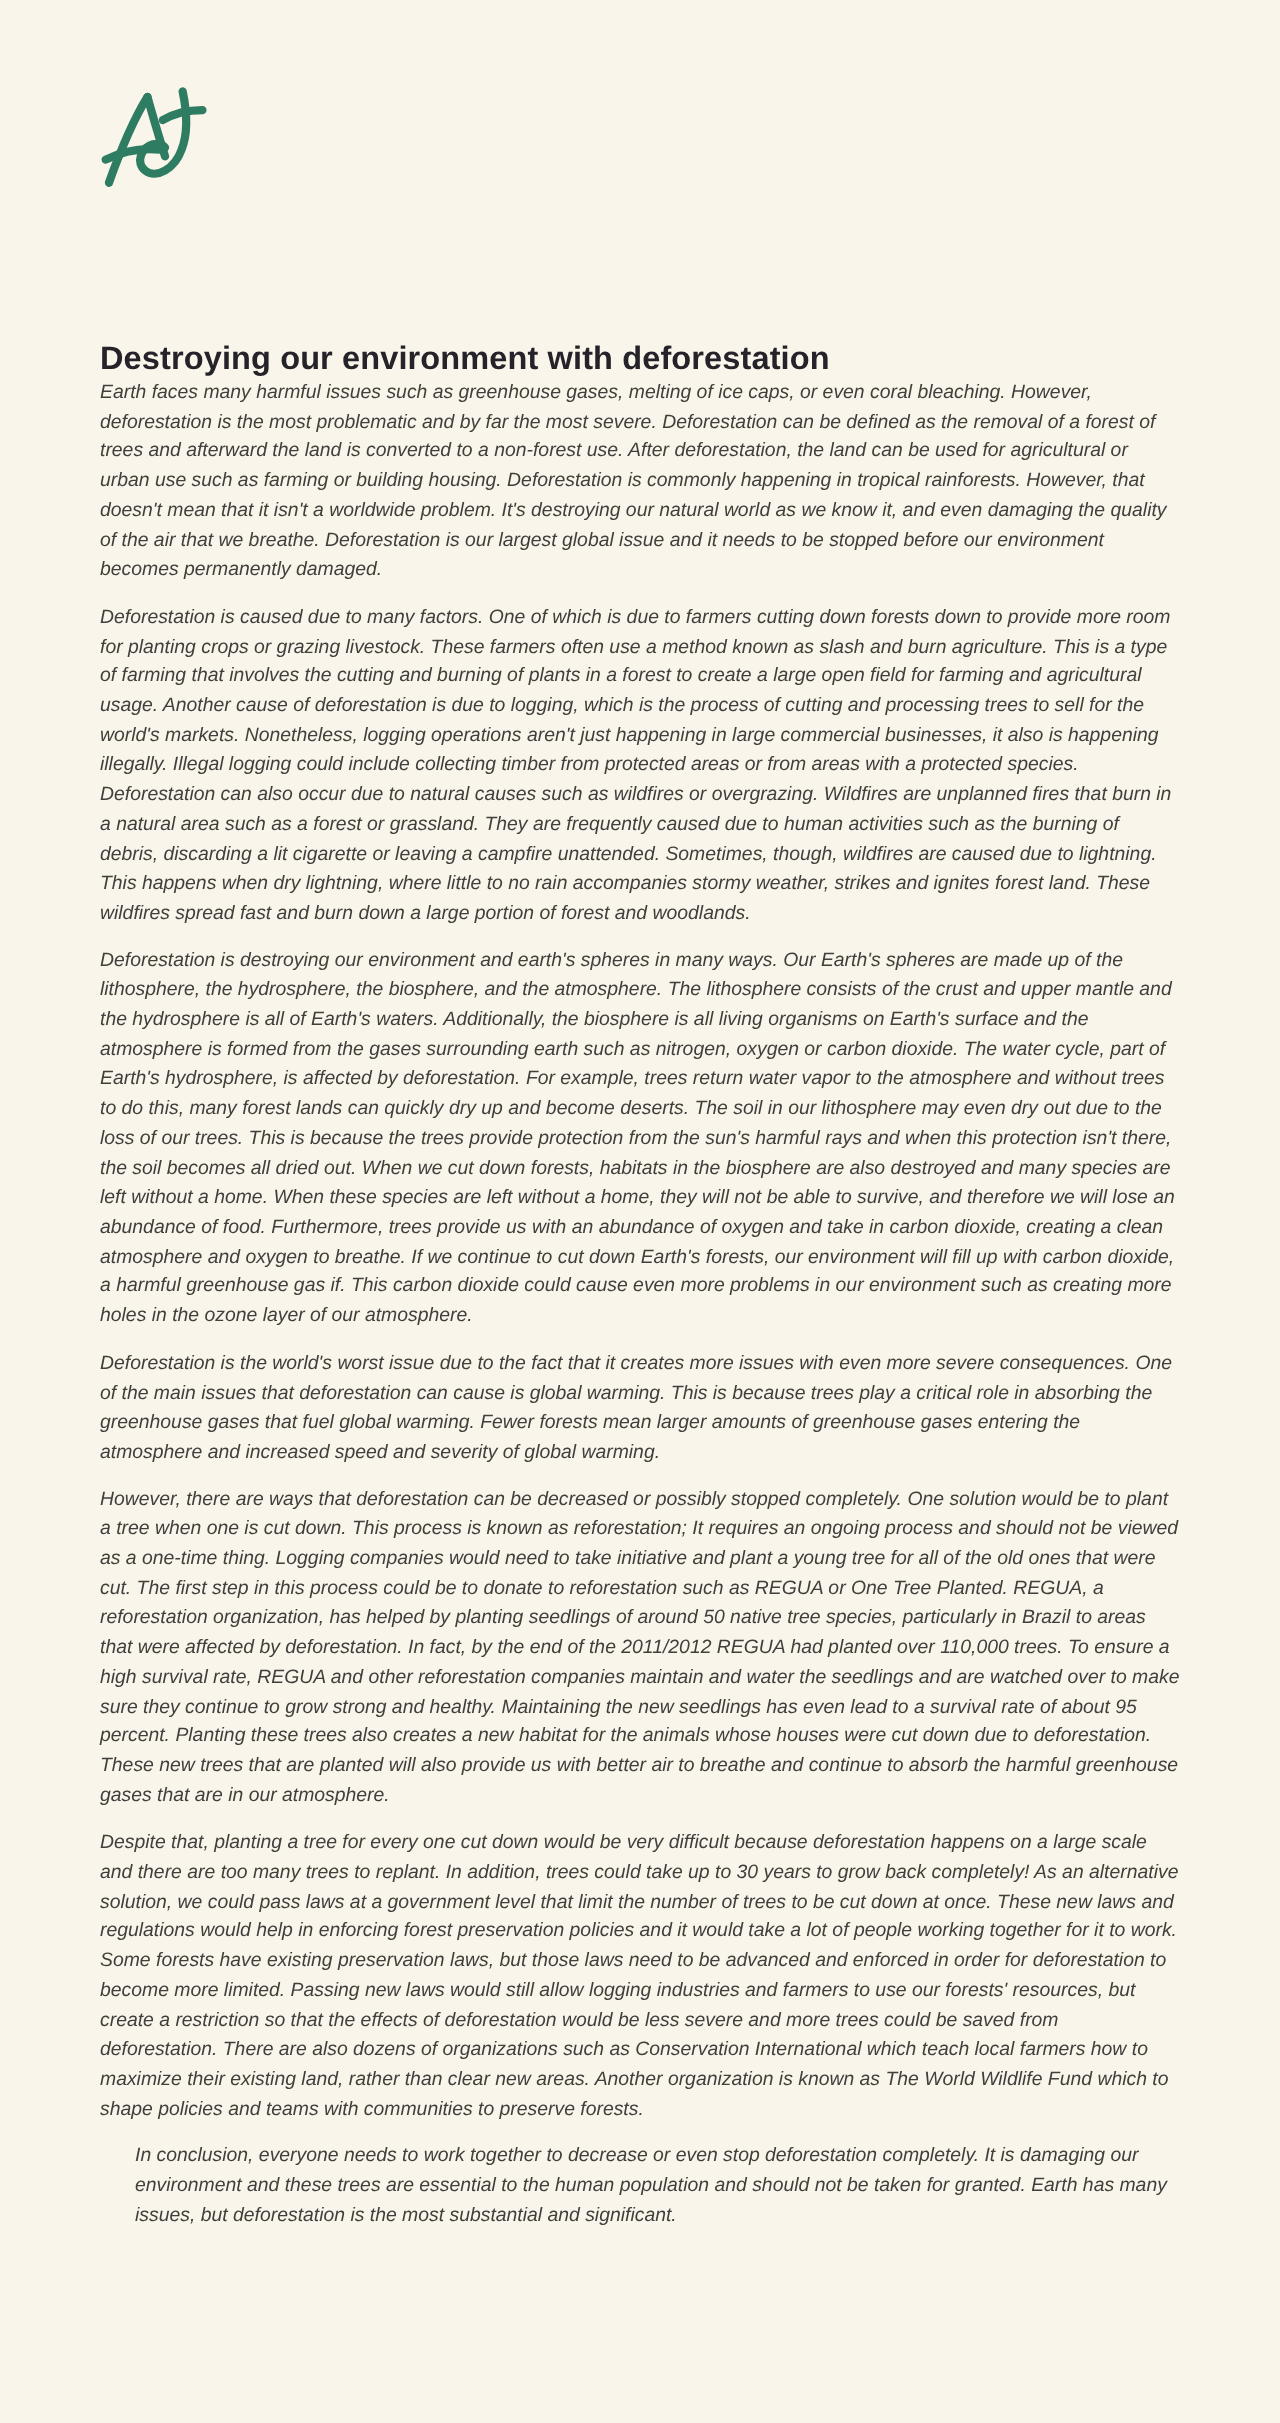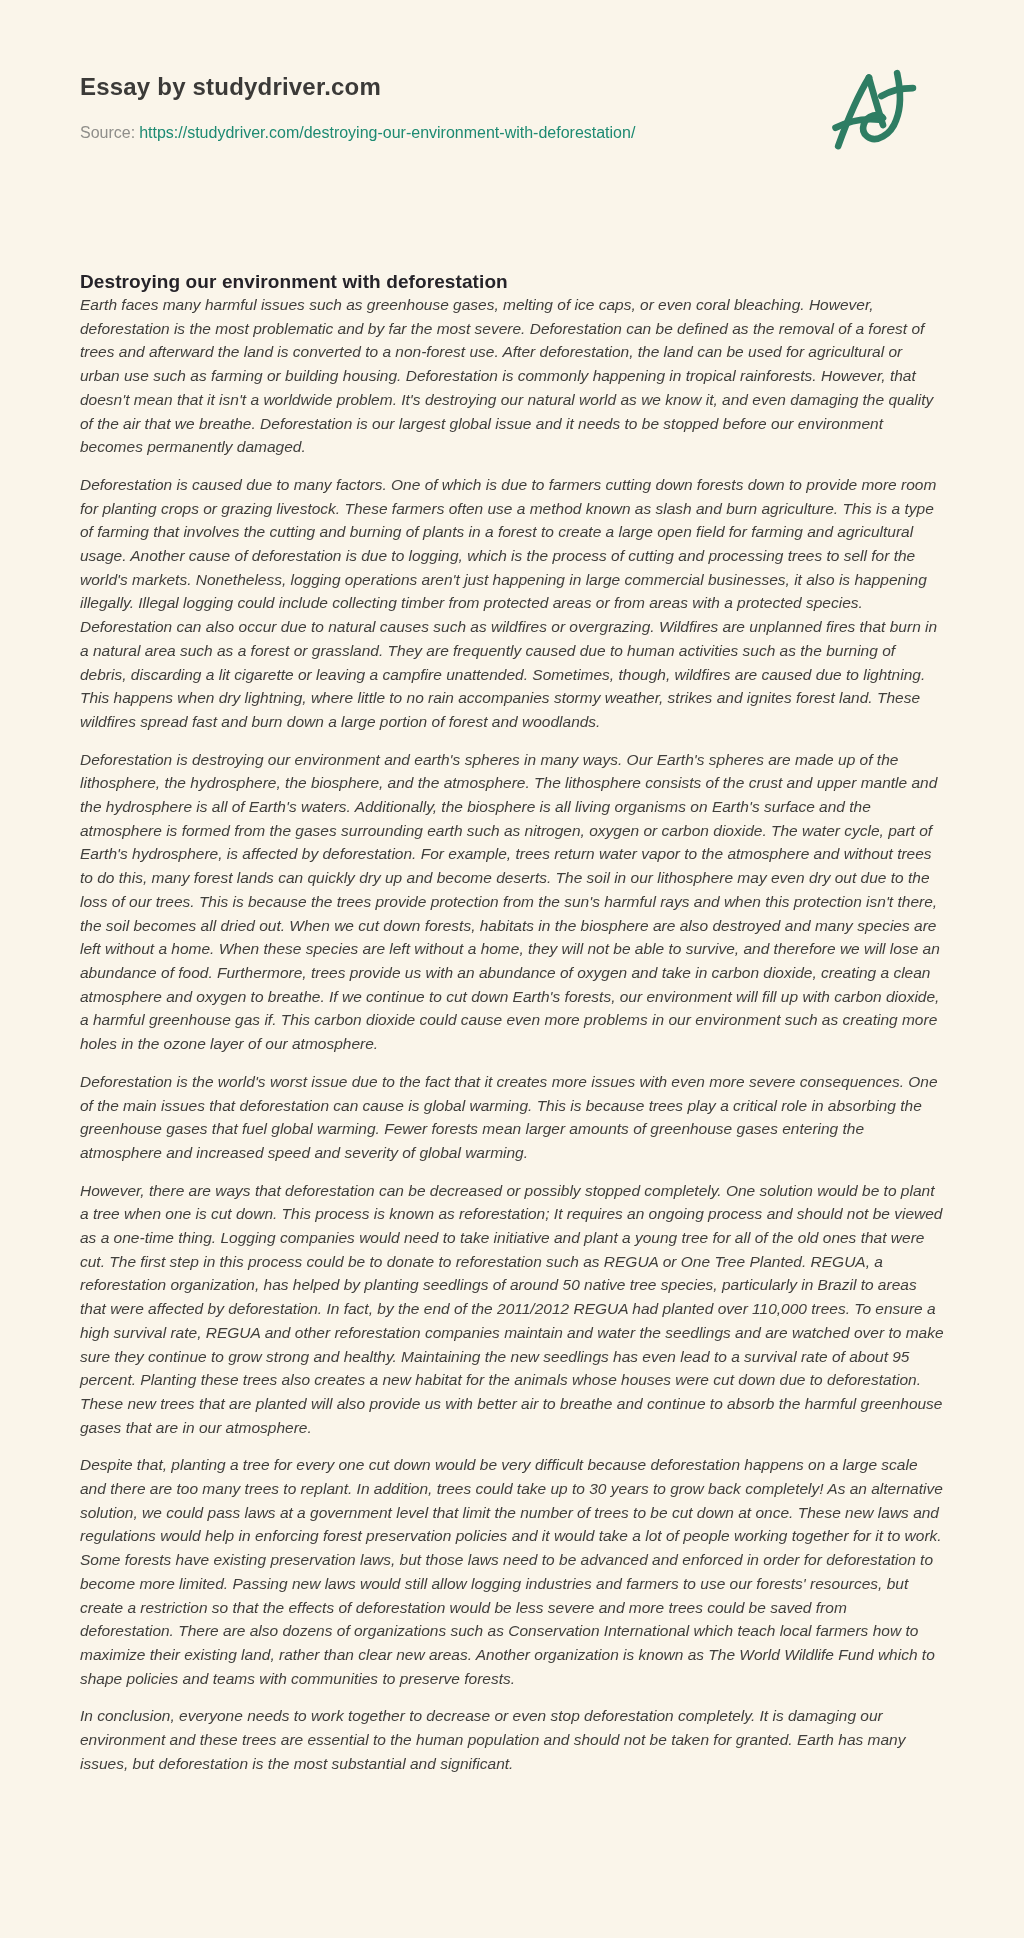--- a/index.html
+++ b/index.html
@@ -42,47 +42,41 @@
   .logo {
     width: 90px;
     height: 88px;
     margin-top: -6px;
     margin-right: 24px;
     flex: 0 0 auto;
   }
   .logo svg { width: 100%; height: 100%; display: block; }
   h1.essay-title {
     margin-top: 116px;
-    font-size: 19px;
+    font-size: 26px;
     font-weight: bold;
     color: #252329;
     letter-spacing: 0.1px;
   }
   p.para {
     font-size: 15.5px;
     line-height: 23.7px;
     color: #403f3c;
     margin: 0 0 14px 0;
     max-width: 866px;
     font-style: italic;
   }
-  p.para:last-child { margin-bottom: 0; }
+  p.para:last-child { margin-bottom: 0; margin-left: 28px; }
 </style>
 </head>
 <body>
 
 <div class="page">
 
   <header class="masthead">
-    <div class="header-text">
-      <h2 class="byline">Essay by studydriver.com</h2>
-      <p class="source-line">
-        <span class="source-label">Source:</span><a class="source-link" href="#">https://studydriver.com/destroying-our-environment-with-deforestation/</a>
-      </p>
-    </div>
     <div class="logo">
       <svg viewBox="0 0 100 100" fill="none" xmlns="http://www.w3.org/2000/svg">
         <g stroke="#2e7d63" stroke-width="7.5" stroke-linecap="round" stroke-linejoin="round" fill="none">
 
           <path d="M7 90 C 17 62, 29 33, 42 12"></path>
 
           <path d="M42 12 C 48 34, 54 53, 58 66"></path>
 
           <path d="M4 69 C 20 61, 38 58, 54 60"></path>
 

